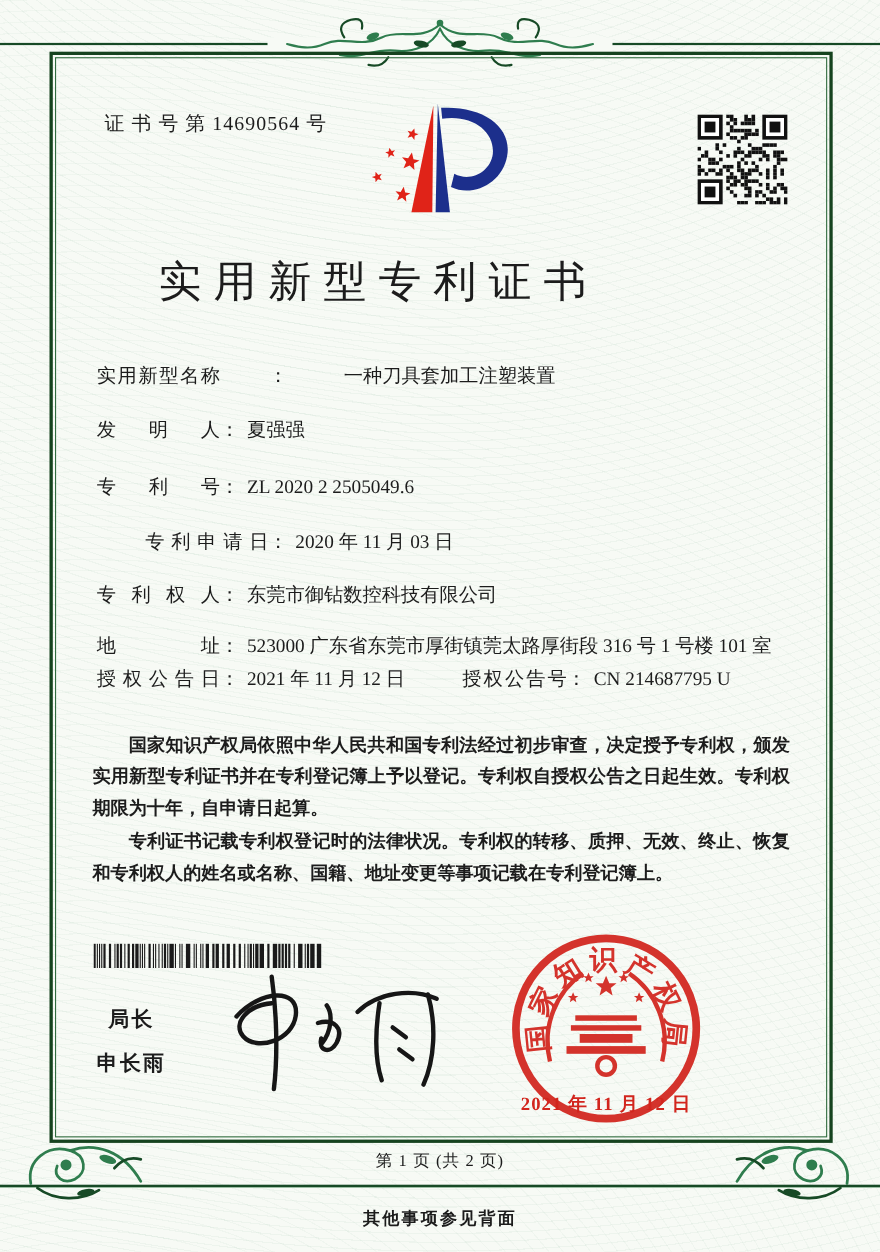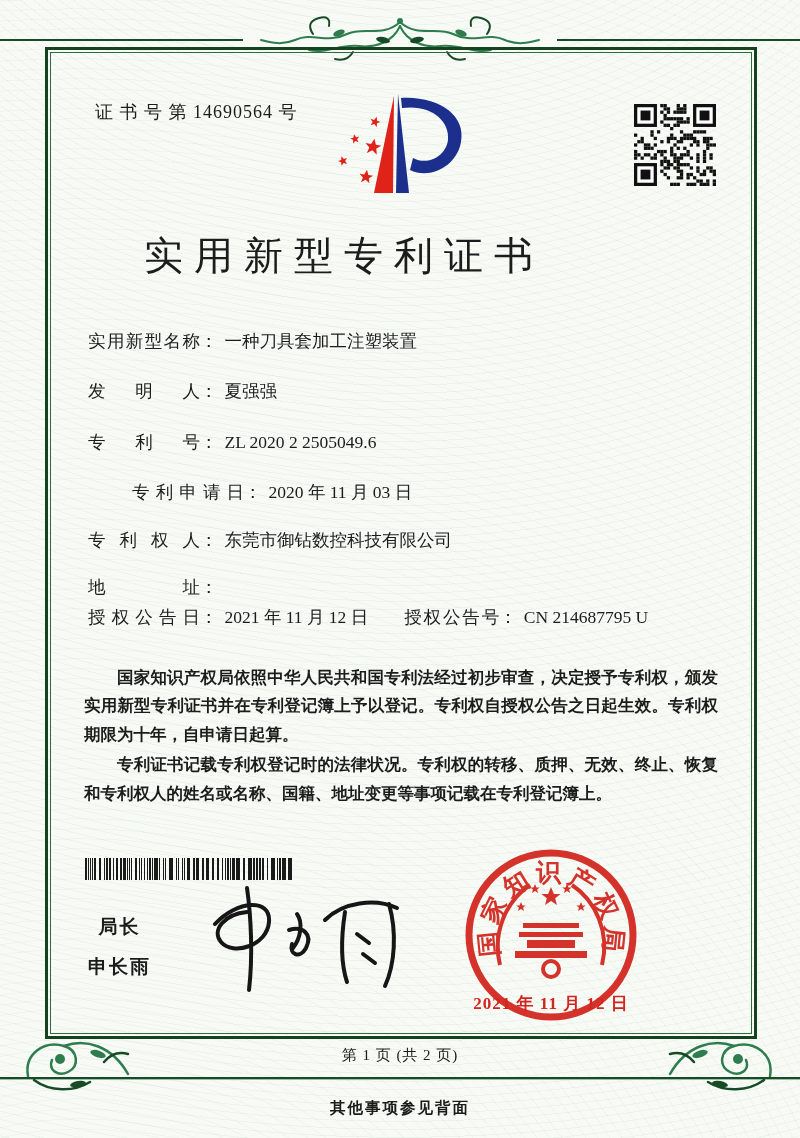--- a/index.html
+++ b/index.html
@@ -26,24 +26,24 @@
   .cert-number{left:95px;top:100px;font-size:18px;letter-spacing:1px;z-index:3;}
   .logo{left:318px;top:90px;z-index:3;}
   .qr{left:634px;top:104px;width:82px;height:82px;z-index:3;}
   .title{left:0;top:229px;width:688px;text-align:center;font-size:39px;font-weight:400;
     letter-spacing:11px;z-index:3;}
   .fields{left:88px;top:328px;width:626px;font-size:17.5px;z-index:3;}
   .frow{display:flex;line-height:27px;}
   .flabel{width:112px;flex:none;text-align:justify;text-align-last:justify;}
   .fcolon{flex:none;margin-right:7px;}
   .fvalue{flex:1;}
-  .mb1{margin-bottom:24px;}.mb2{margin-bottom:23px;font-family:Liberation Mono, monospace;}.mb3{margin-bottom:23px;}
+  .mb1{margin-bottom:24px;gap:44px;}.mb2{margin-bottom:23px;font-family:Liberation Mono, monospace;}.mb3{margin-bottom:23px;}
   .mb4{margin-bottom:21px;margin-left:44px;}.mb5{margin-bottom:20px;}.mb6{margin-bottom:3px;}
   .grant-pair{display:flex;}
-  .grant-right{margin-left:36px;display:flex;}
+  .grant-right{margin-left:52px;display:flex;}
   .grant-right .flabel{width:95px;}
   .paras{left:84px;top:664px;width:634px;z-index:3;}
   .paras p{margin:0 0 2px;text-indent:2em;font-size:16.5px;line-height:1.72;
     text-align:justify;font-weight:600;}
   .barcode{left:85px;top:856px;width:210px;height:26px;z-index:3;}
   .signer{left:88px;top:914px;z-index:3;font-family:"Liberation Sans","DejaVu Sans",sans-serif;}
   .signer div{font-size:19px;font-weight:700;letter-spacing:2px;}
   .signer .t{margin-bottom:14px;text-align:center;}
   .signature{left:185px;top:872px;z-index:4;}
   .seal{left:462px;top:845px;width:178px;height:178px;z-index:5;opacity:.93;}
@@ -314,20 +314,21 @@
     <span class="fvalue">2020 年 11 月 03 日</span>
   </div>
   <div class="frow mb5">
     <span class="flabel">专利权人</span>
       <span class="fcolon">：</span>
     <span class="fvalue">东莞市御钻数控科技有限公司</span>
   </div>
   <div class="frow mb6">
     <span class="flabel">地址</span>
       <span class="fcolon">：</span>
+    <span class="fvalue" style="max-width:488px;">523000 广东省东莞市厚街镇莞太路厚街段 316 号 1 号楼 101 室</span>
   </div>
   <div class="frow">
     <span class="grant-pair">
       <span class="flabel">授权公告日</span>
         <span class="fcolon">：</span>
       <span>2021 年 11 月 12 日</span>
     </span>
     <span class="grant-right">
       <span class="flabel">授权公告号</span>
         <span class="fcolon">：</span>

